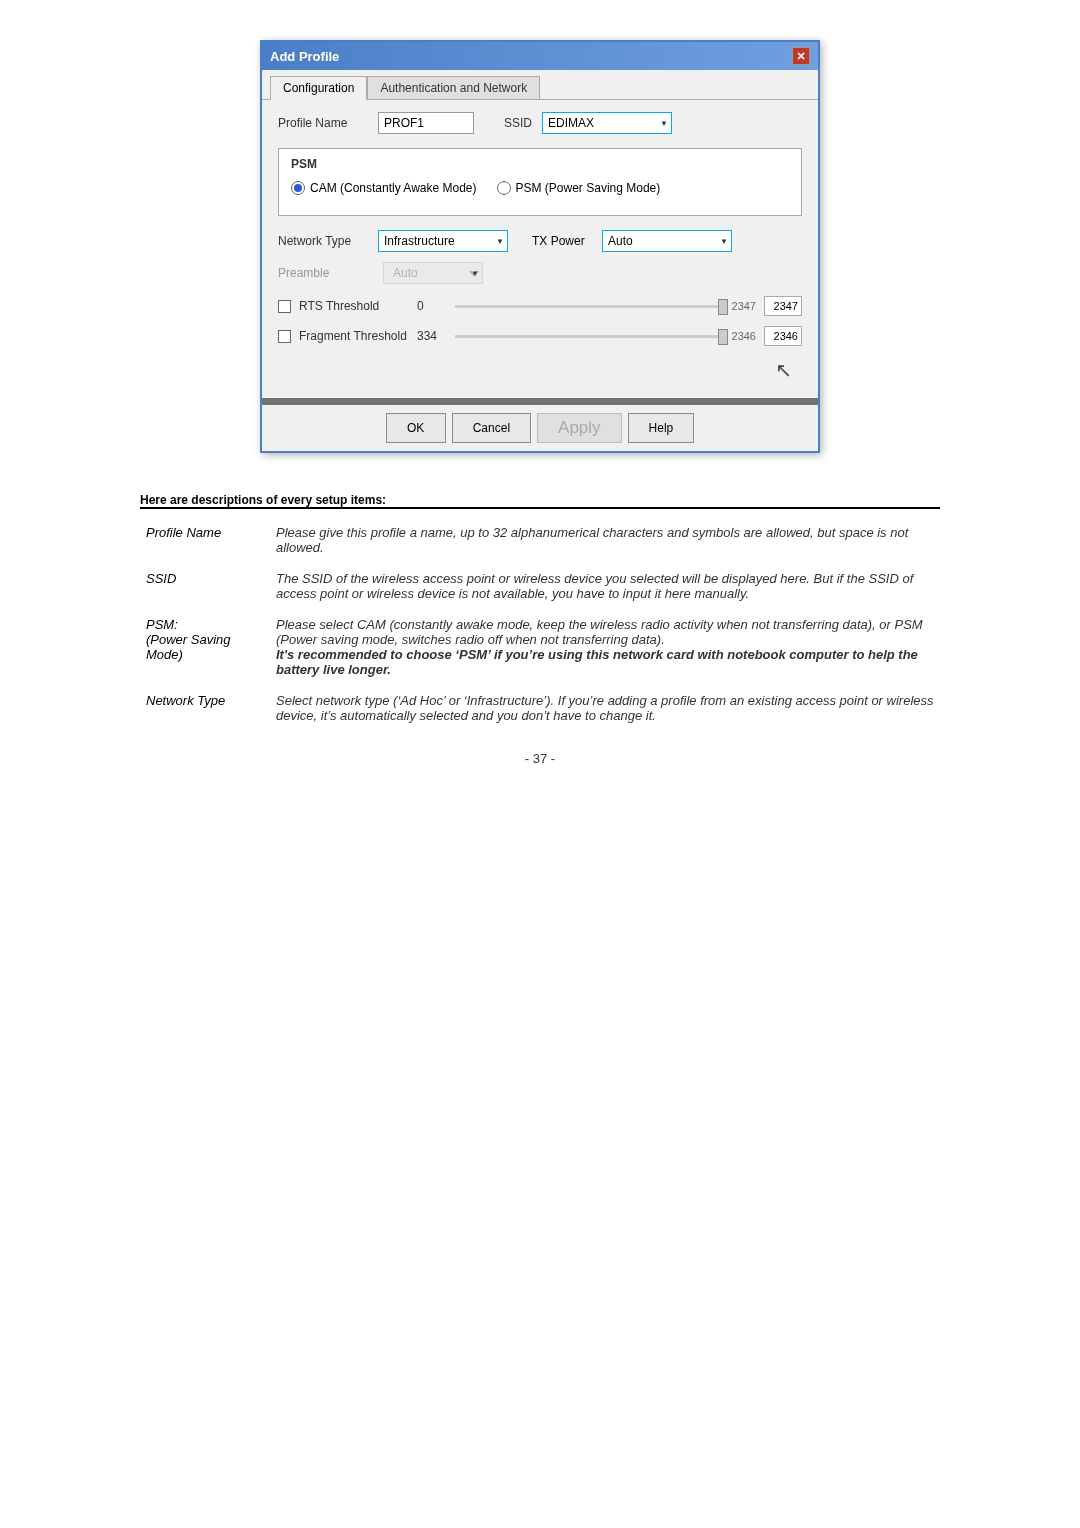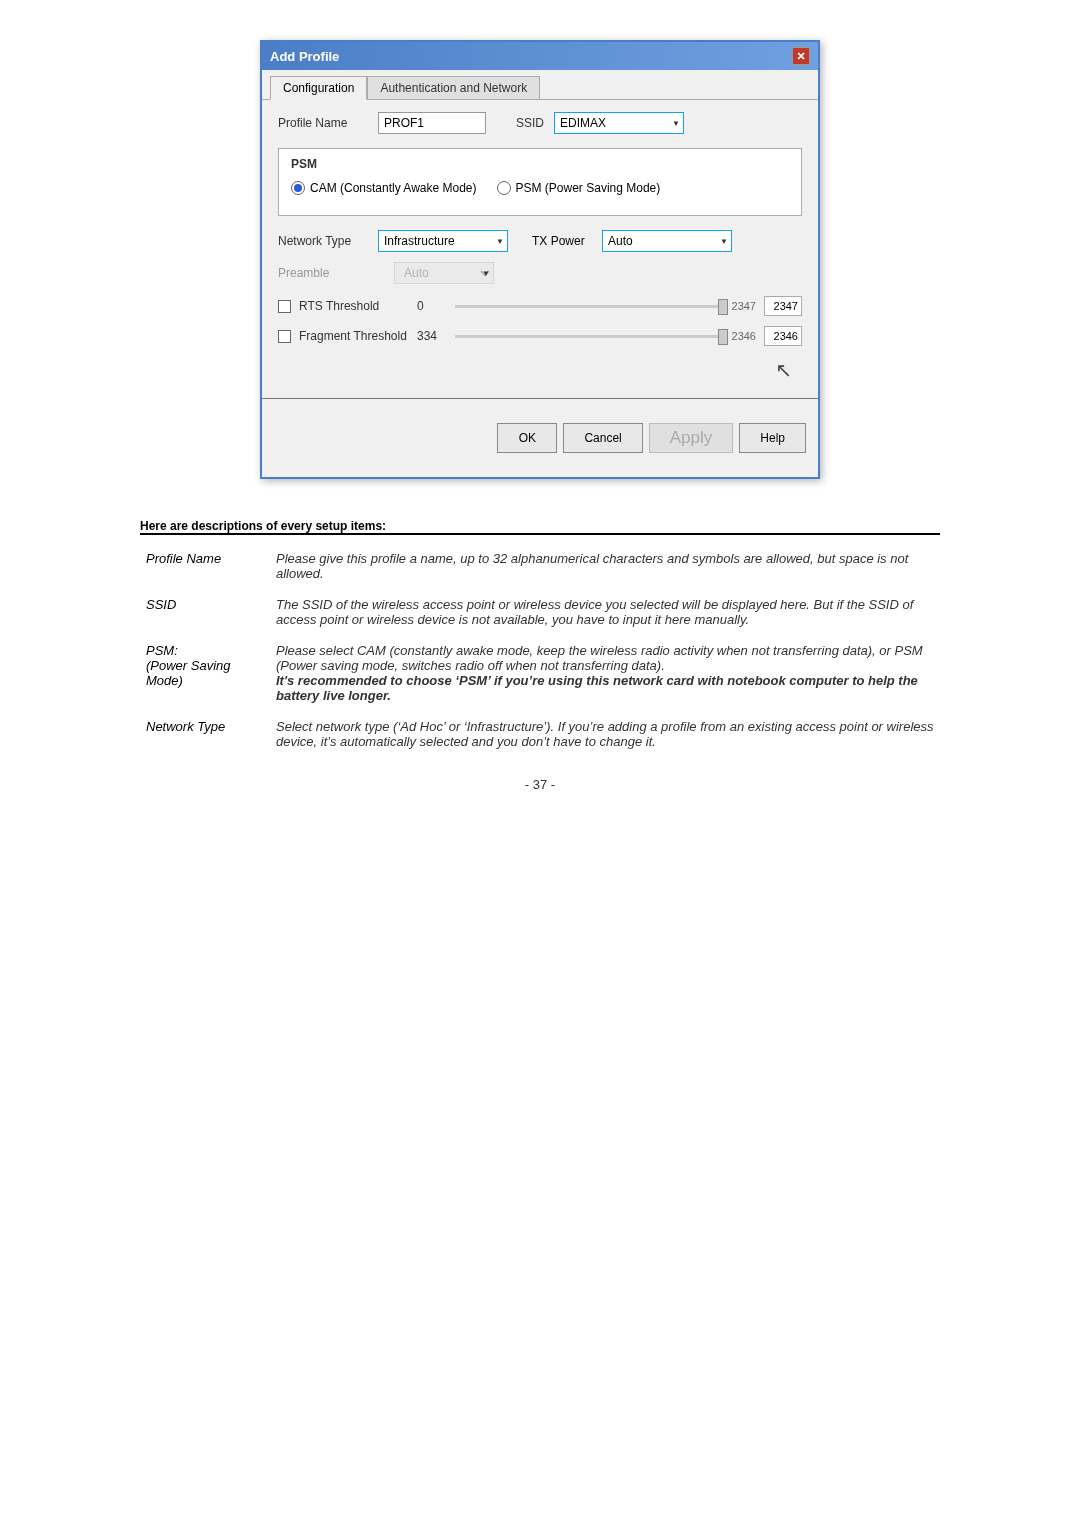--- a/index.html
+++ b/index.html
@@ -89,21 +89,21 @@
       color: #333;
       min-width: 90px;
     }
 
     .text-input {
       border: 1px solid #999;
       background: white;
       padding: 2px 5px;
       font-size: 12px;
       height: 22px;
-      width: 108px;
+      width: 96px;
     }
 
     .ssid-label {
       font-size: 12px;
       color: #333;
       margin-left: 20px;
     }
 
     .select-input {
       border: 1px solid #0ea5e9;
@@ -186,21 +186,21 @@
     .net-row {
       display: flex;
       align-items: center;
       gap: 10px;
       margin-bottom: 10px;
     }
 
     .preamble-row {
       display: flex;
       align-items: center;
-      gap: 26px;
+      gap: 15px;
       margin-bottom: 12px;
     }
 
     .field-label-gray {
       font-size: 12px;
       color: #999;
       min-width: 90px;
     }
 
     .text-input-gray {
@@ -290,24 +290,24 @@
       align-items: flex-end;
       justify-content: flex-end;
       padding-right: 10px;
       padding-bottom: 4px;
       font-size: 18px;
       color: #555;
     }
 
     
     .dialog-buttons {
-      border-top: 1px solid #737373;
-      padding: 24px 12px;
-      display: flex;
-      justify-content: flex-end;
+      border-top: 7px solid #737373;
+      padding: 8px 12px;
+      display: flex;
+      justify-content: center;
       gap: 6px;
       background: #f0f0f0;
     }
 
     .btn {
       padding: 4px 20px;
       font-size: 12px;
       border: 1px solid #888;
       background: #e8e8e8;
       cursor: pointer;

